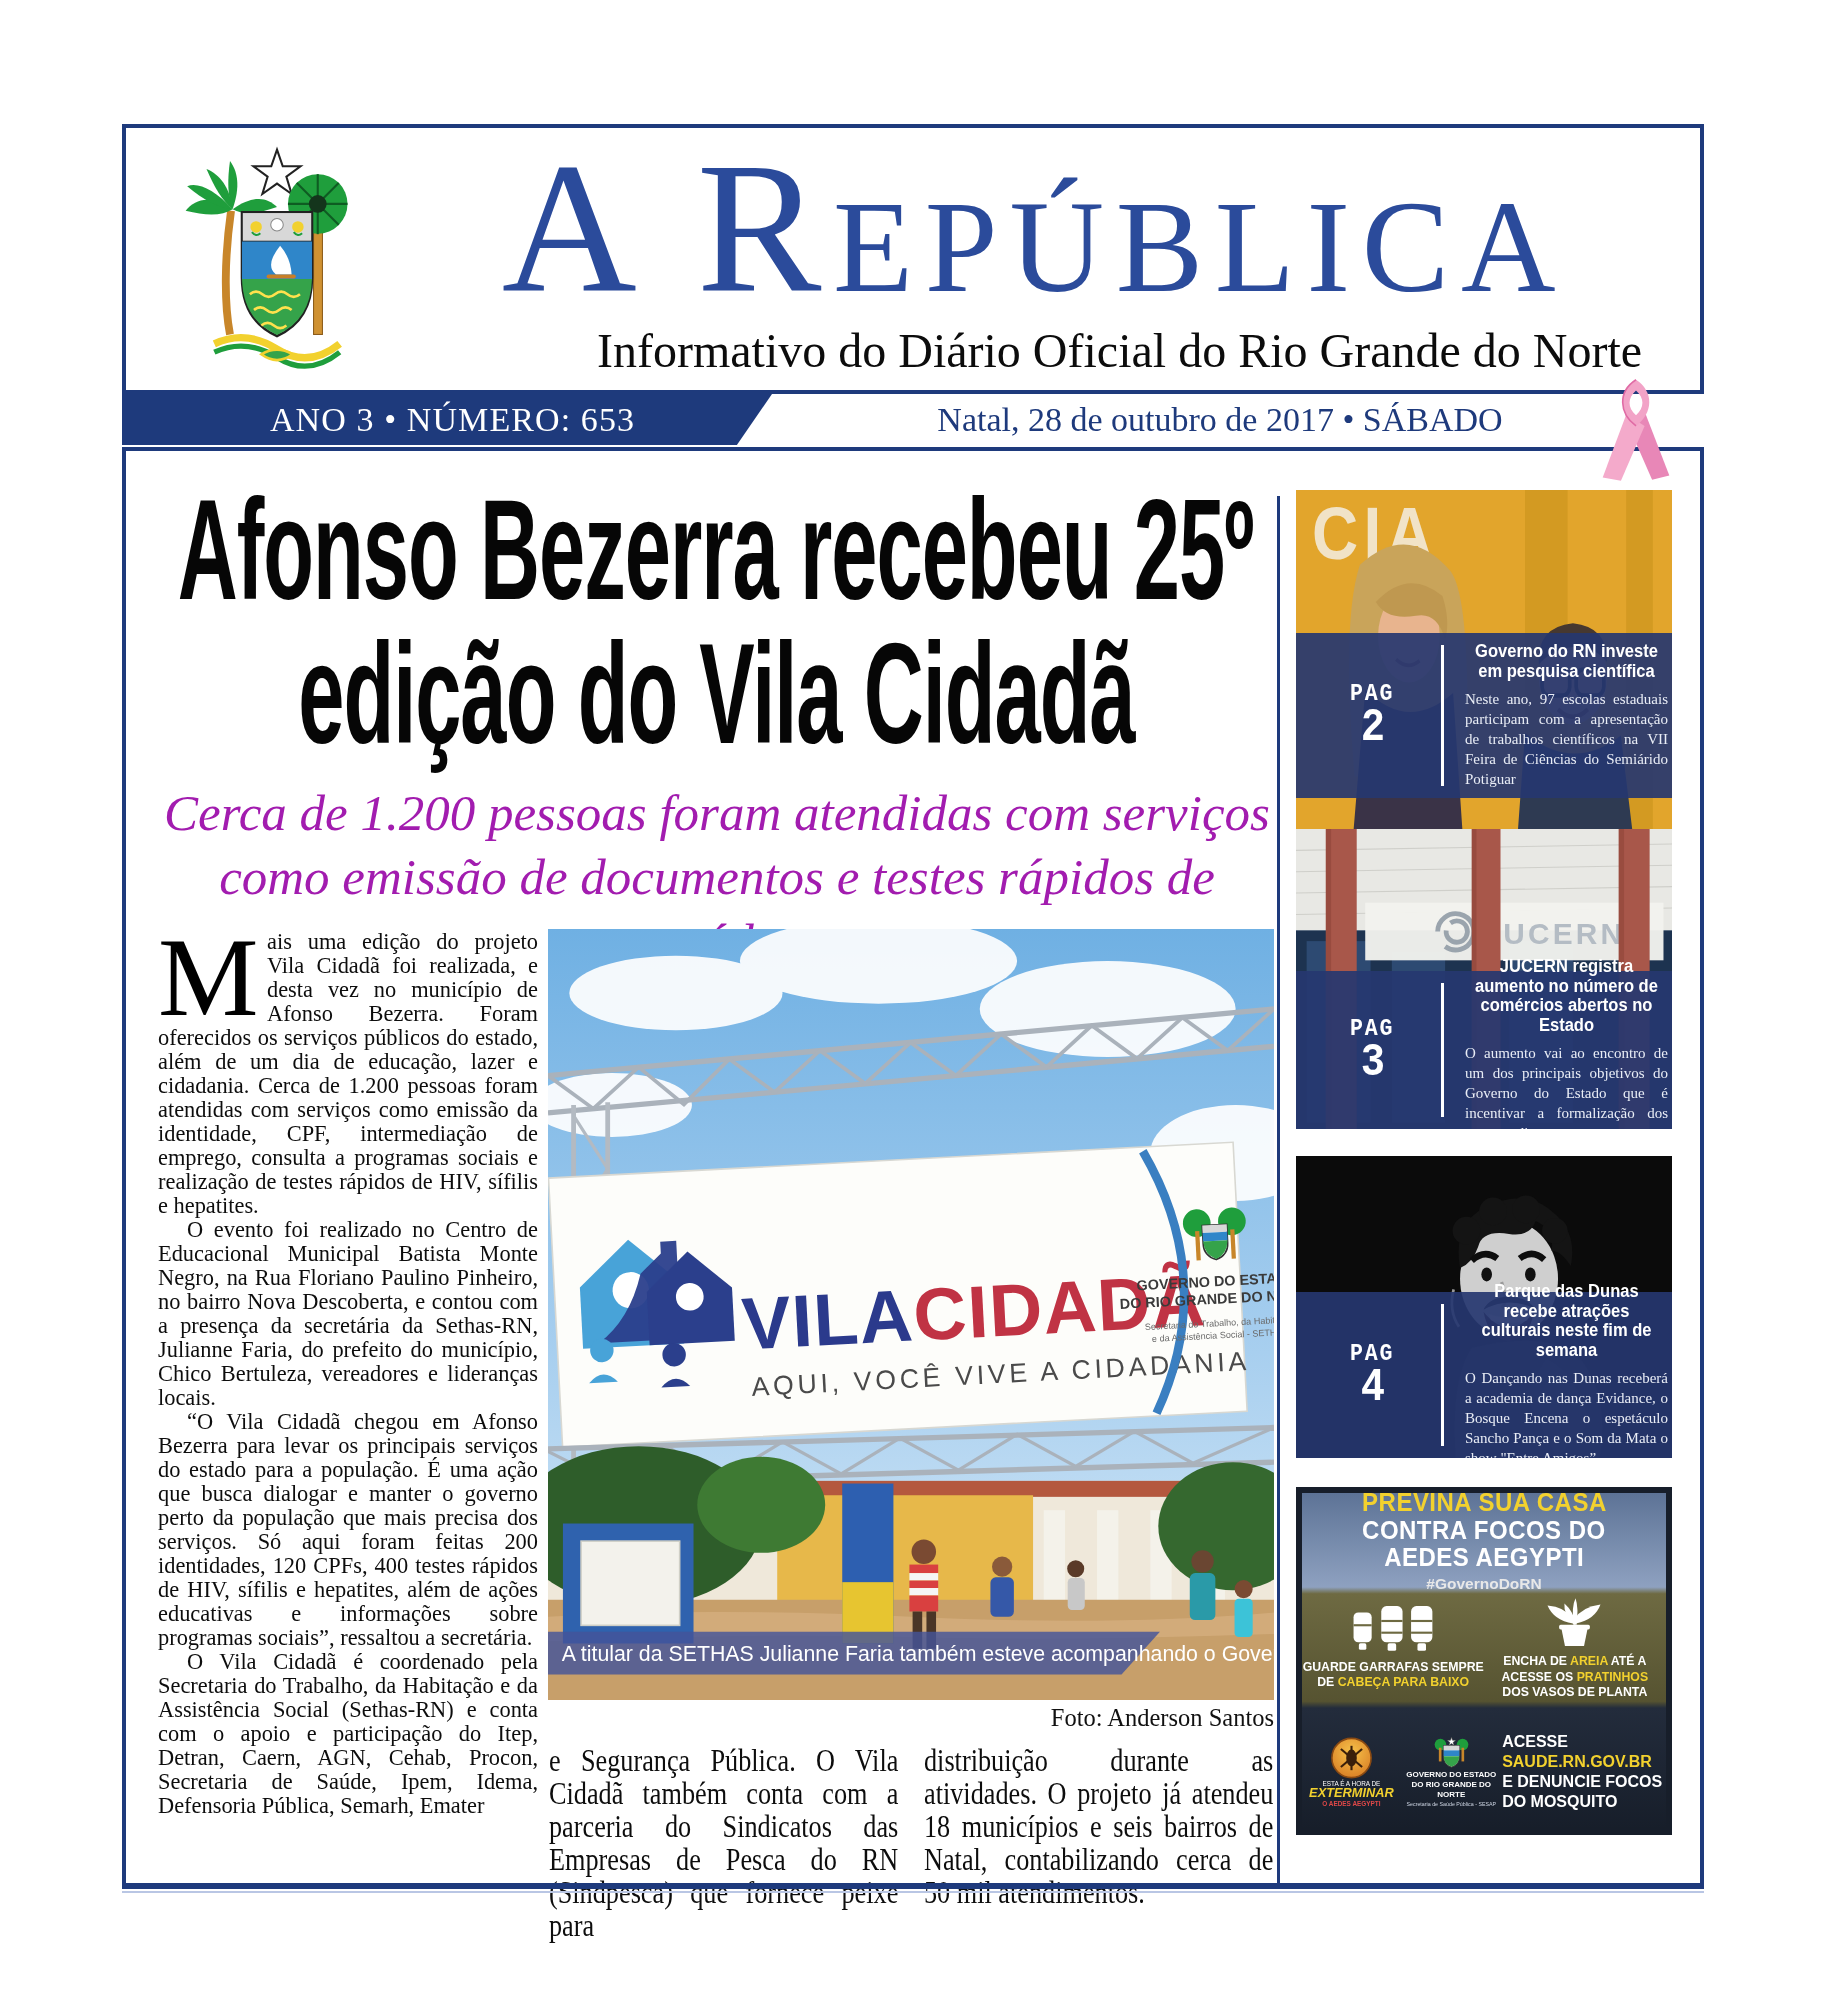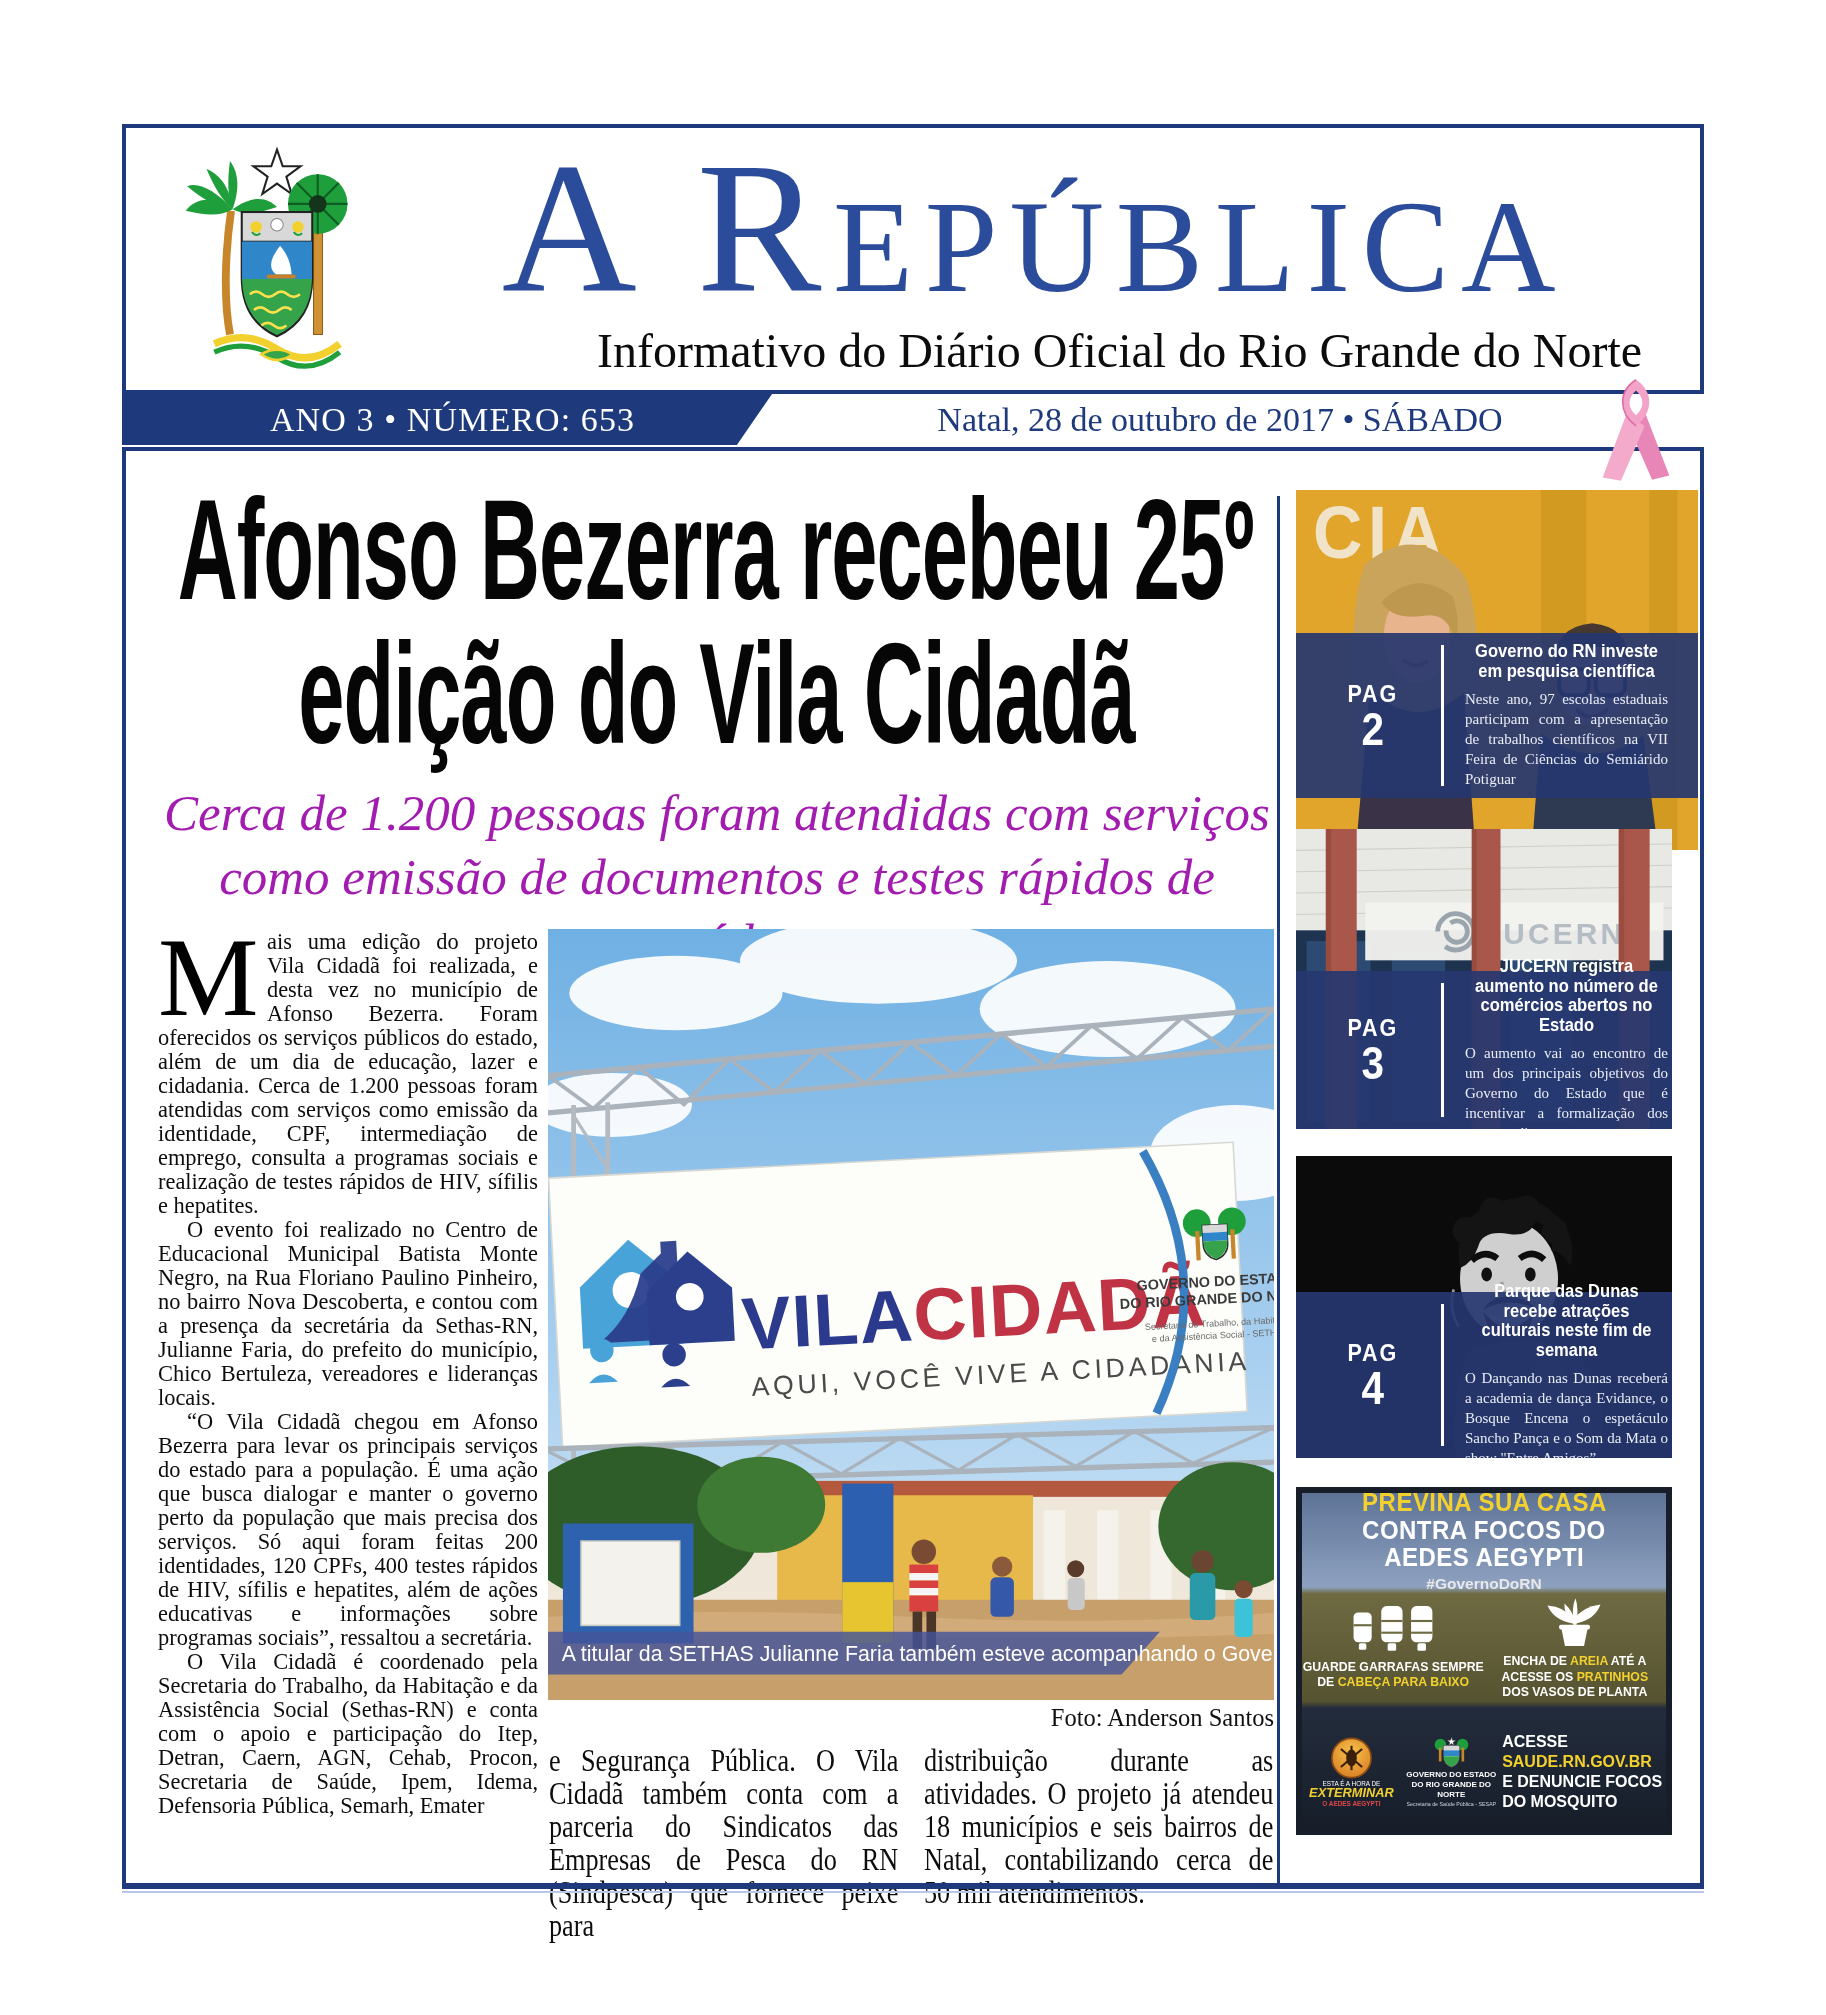--- a/index.html
+++ b/index.html
@@ -41,31 +41,31 @@
   
   #photo{left:548px;top:929px;width:726px;height:771px;}
   #credit{left:548px;top:1704px;width:726px;text-align:right;font-size:24.5px;color:#111;}
   .cont-col{top:1744px;font-size:32px;line-height:33px;text-align:justify;}
   #col2{left:549px;width:351px;}
   #col3{left:924px;width:351px;}
   .narrow{width:426px;transform:scaleX(0.82);transform-origin:left top;}
   
   #divider{left:1277px;top:496px;width:3.2px;height:1387px;background:#1e3a7c;}
   .teaser{left:1296px;width:376px;overflow:hidden;background:#222;}
-  #teaser0{top:490px;height:360px;padding-left:26px;}
+  #teaser0{top:490px;height:360px;}
   #teaser1{top:829px;height:300px;}
   #teaser2{top:1156px;height:302px;}
   .t-photo{position:absolute;left:0;top:0;width:100%;height:100%;}
   .t-overlay{position:absolute;left:0;width:100%;background:rgba(38,55,112,0.92);}
   #teaser0 .t-overlay{top:143px;height:165px;}
   #teaser1 .t-overlay{top:142px;height:158px;}
   #teaser2 .t-overlay{top:136px;height:166px;}
   .pag-col{position:absolute;left:15px;top:0;width:123px;height:100%;display:flex;flex-direction:column;
            justify-content:center;align-items:center;color:#fff;
-           font-family:Liberation Sans, sans-serif;font-weight:bold;}
+           font-family:Liberation Mono, monospace;font-weight:bold;}
   .pag-word{font-size:24.5px;letter-spacing:2.1px;transform:scaleX(.88);}
   .pag-num{font-size:46px;line-height:.95;transform:scaleX(.88);}
   .vline{position:absolute;left:145px;top:11.7px;bottom:11.7px;width:2.7px;background:#fff;}
   .t-content{position:absolute;left:169px;top:0;width:203px;height:100%;display:flex;flex-direction:column;
              justify-content:center;color:#fff;align-items:center;}
   .t-head{font-family:"Liberation Sans","DejaVu Sans",sans-serif;font-weight:bold;font-size:17.6px;
           line-height:1.12;text-align:center;transform:scaleX(.94);transform-origin:center;}
   .t-sum{margin-top:7.5px;font-size:15px;line-height:20px;text-align:justify;color:#e9edf6;}
   
   #ad{left:1296px;top:1487px;width:376px;height:348px;background:#171e2a;}

